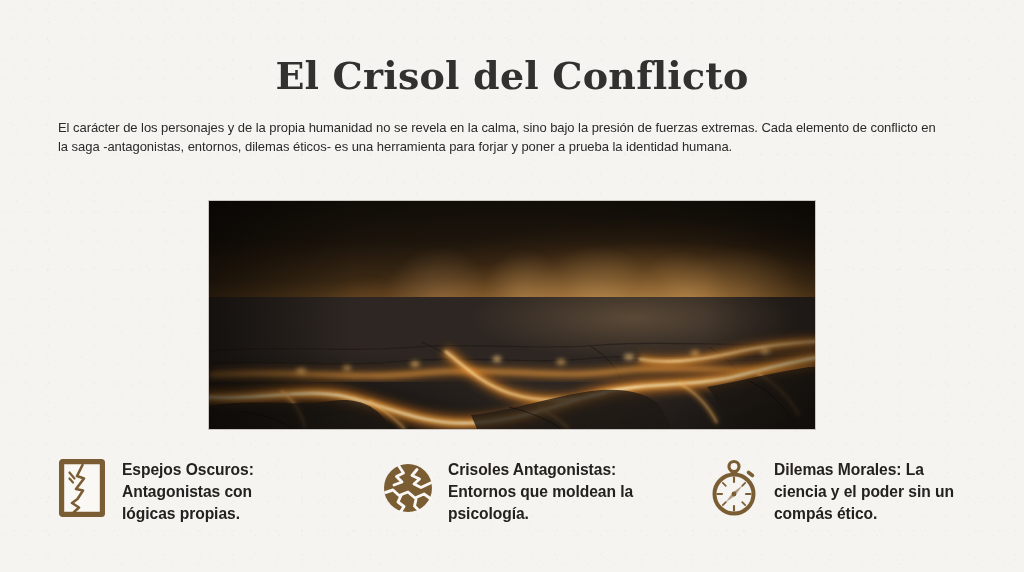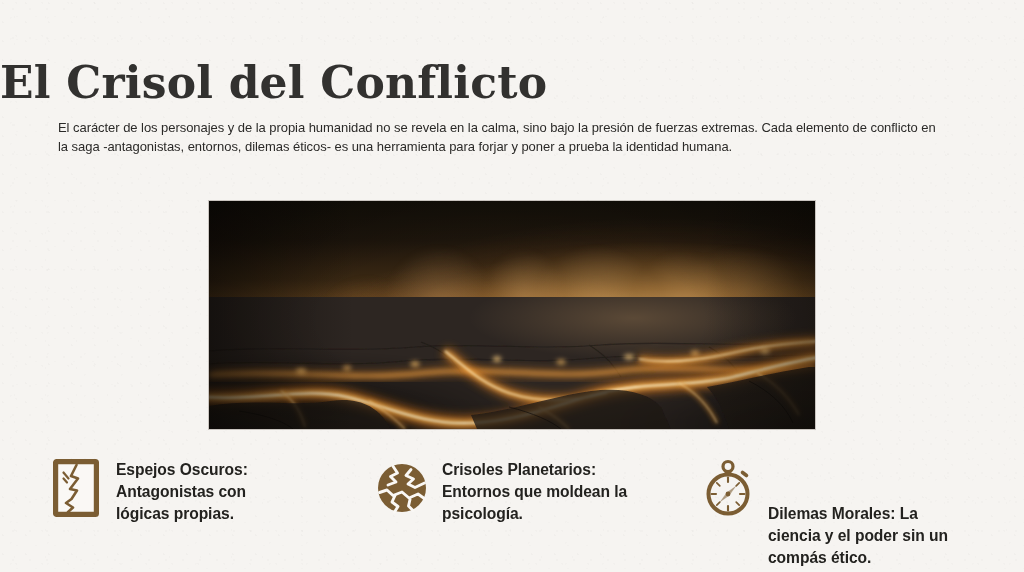--- a/index.html
+++ b/index.html
@@ -33,23 +33,24 @@
     background-size: 23px 19px, 31px 27px, 17px 29px, 37px 21px, 26px 33px, 19px 23px;
     overflow: hidden;
   }
 
   
   .title {
     position: absolute;
     top: 30px;
     left: 0;
     width: 1024px;
+    text-align: center;
     font-family: "DejaVu Serif", "Liberation Serif", serif;
     font-weight: 700;
-    font-size: 44px;
+    font-size: 38px;
     letter-spacing: 0.2px;
     color: #32312f;
     line-height: 1.1;
     white-space: nowrap;
   }
 
   
   .intro {
     position: absolute;
     top: 106px;
@@ -137,21 +138,21 @@
     background:
       radial-gradient(ellipse 78% 86% at 50% 52%, rgba(0,0,0,0) 40%, rgba(0,0,0,0.30) 78%, rgba(0,0,0,0.52) 100%),
       linear-gradient(90deg, rgba(10,7,4,0.55) 0%, rgba(0,0,0,0) 24%, rgba(0,0,0,0) 82%, rgba(12,8,4,0.30) 100%);
     pointer-events: none;
   }
   .lava-svg { position: absolute; inset: 0; }
 
   
   .points {
     position: absolute;
-    left: 48px;
+    left: 54px;
     top: 456px;
     width: 916px;
     display: flex;
     gap: 0;
   }
   .point {
     display: flex;
     align-items: flex-start;
     gap: 12px;
     width: 326px;
@@ -170,21 +171,21 @@
   .point-text {
     font-size: 15.6px;
     font-weight: 700;
     line-height: 1.42;
     color: #23221f;
     letter-spacing: -0.05px;
     padding-top: 3px;
     max-width: 160px;
   }
   .point:nth-child(2) .point-text { max-width: 190px; }
-  .point:nth-child(3) .point-text { max-width: 180px; margin-top: 44px; }
+  .point:nth-child(3) .point-text { max-width: 180px; }
 </style>
 </head>
 <body>
 
 <div class="slide">
 
   <h1 class="title">El Crisol del Conflicto</h1>
 
   <p class="intro">El carácter de los personajes y de la propia humanidad no se revela en la calma, sino bajo la presión de fuerzas extremas. Cada elemento de conflicto en la saga -antagonistas, entornos, dilemas éticos- es una herramienta para forjar y poner a prueba la identidad humana.</p>
 
@@ -309,21 +310,21 @@
           <circle cx="27" cy="27" r="24" fill="#7b5d33"></circle>
           <g fill="none" stroke="#faf8f5" stroke-width="2.9" stroke-linejoin="round" stroke-linecap="round">
             <path d="M18,5.2 L22.5,12 L15.5,15.5 L21,21 L13,24"></path>
             <path d="M36,8.5 L31,14.5 L38.5,18 L33,23 L40,26.5 L49.5,22"></path>
             <path d="M4.5,31.5 L12,29 L18,34.5 L27,31 L34,37 L43,33 L50,38"></path>
             <path d="M20,34.5 L17,41 L23,45.5 L19.5,51"></path>
             <path d="M35,38.5 L33.5,45 L38,49.5"></path>
           </g>
         </svg>
       </span>
-      <span class="point-text">Crisoles Planetarios: Entornos que moldean la psicología.</span>
+      <span class="point-text">Crisoles Antagonistas: Entornos que moldean la psicología.</span>
     </div>
 
     <div class="point">
       <span class="point-icon">
         <svg width="56" height="58" viewBox="0 0 56 58">
 
           <circle cx="28" cy="7.5" r="5" fill="none" stroke="#7b5d33" stroke-width="3.2"></circle>
           <rect x="24.6" y="11" width="6.8" height="5" fill="#7b5d33"></rect>
 
           <path d="M42.5,13.5 L46.5,16.5" stroke="#7b5d33" stroke-width="3.6" stroke-linecap="round"></path>

